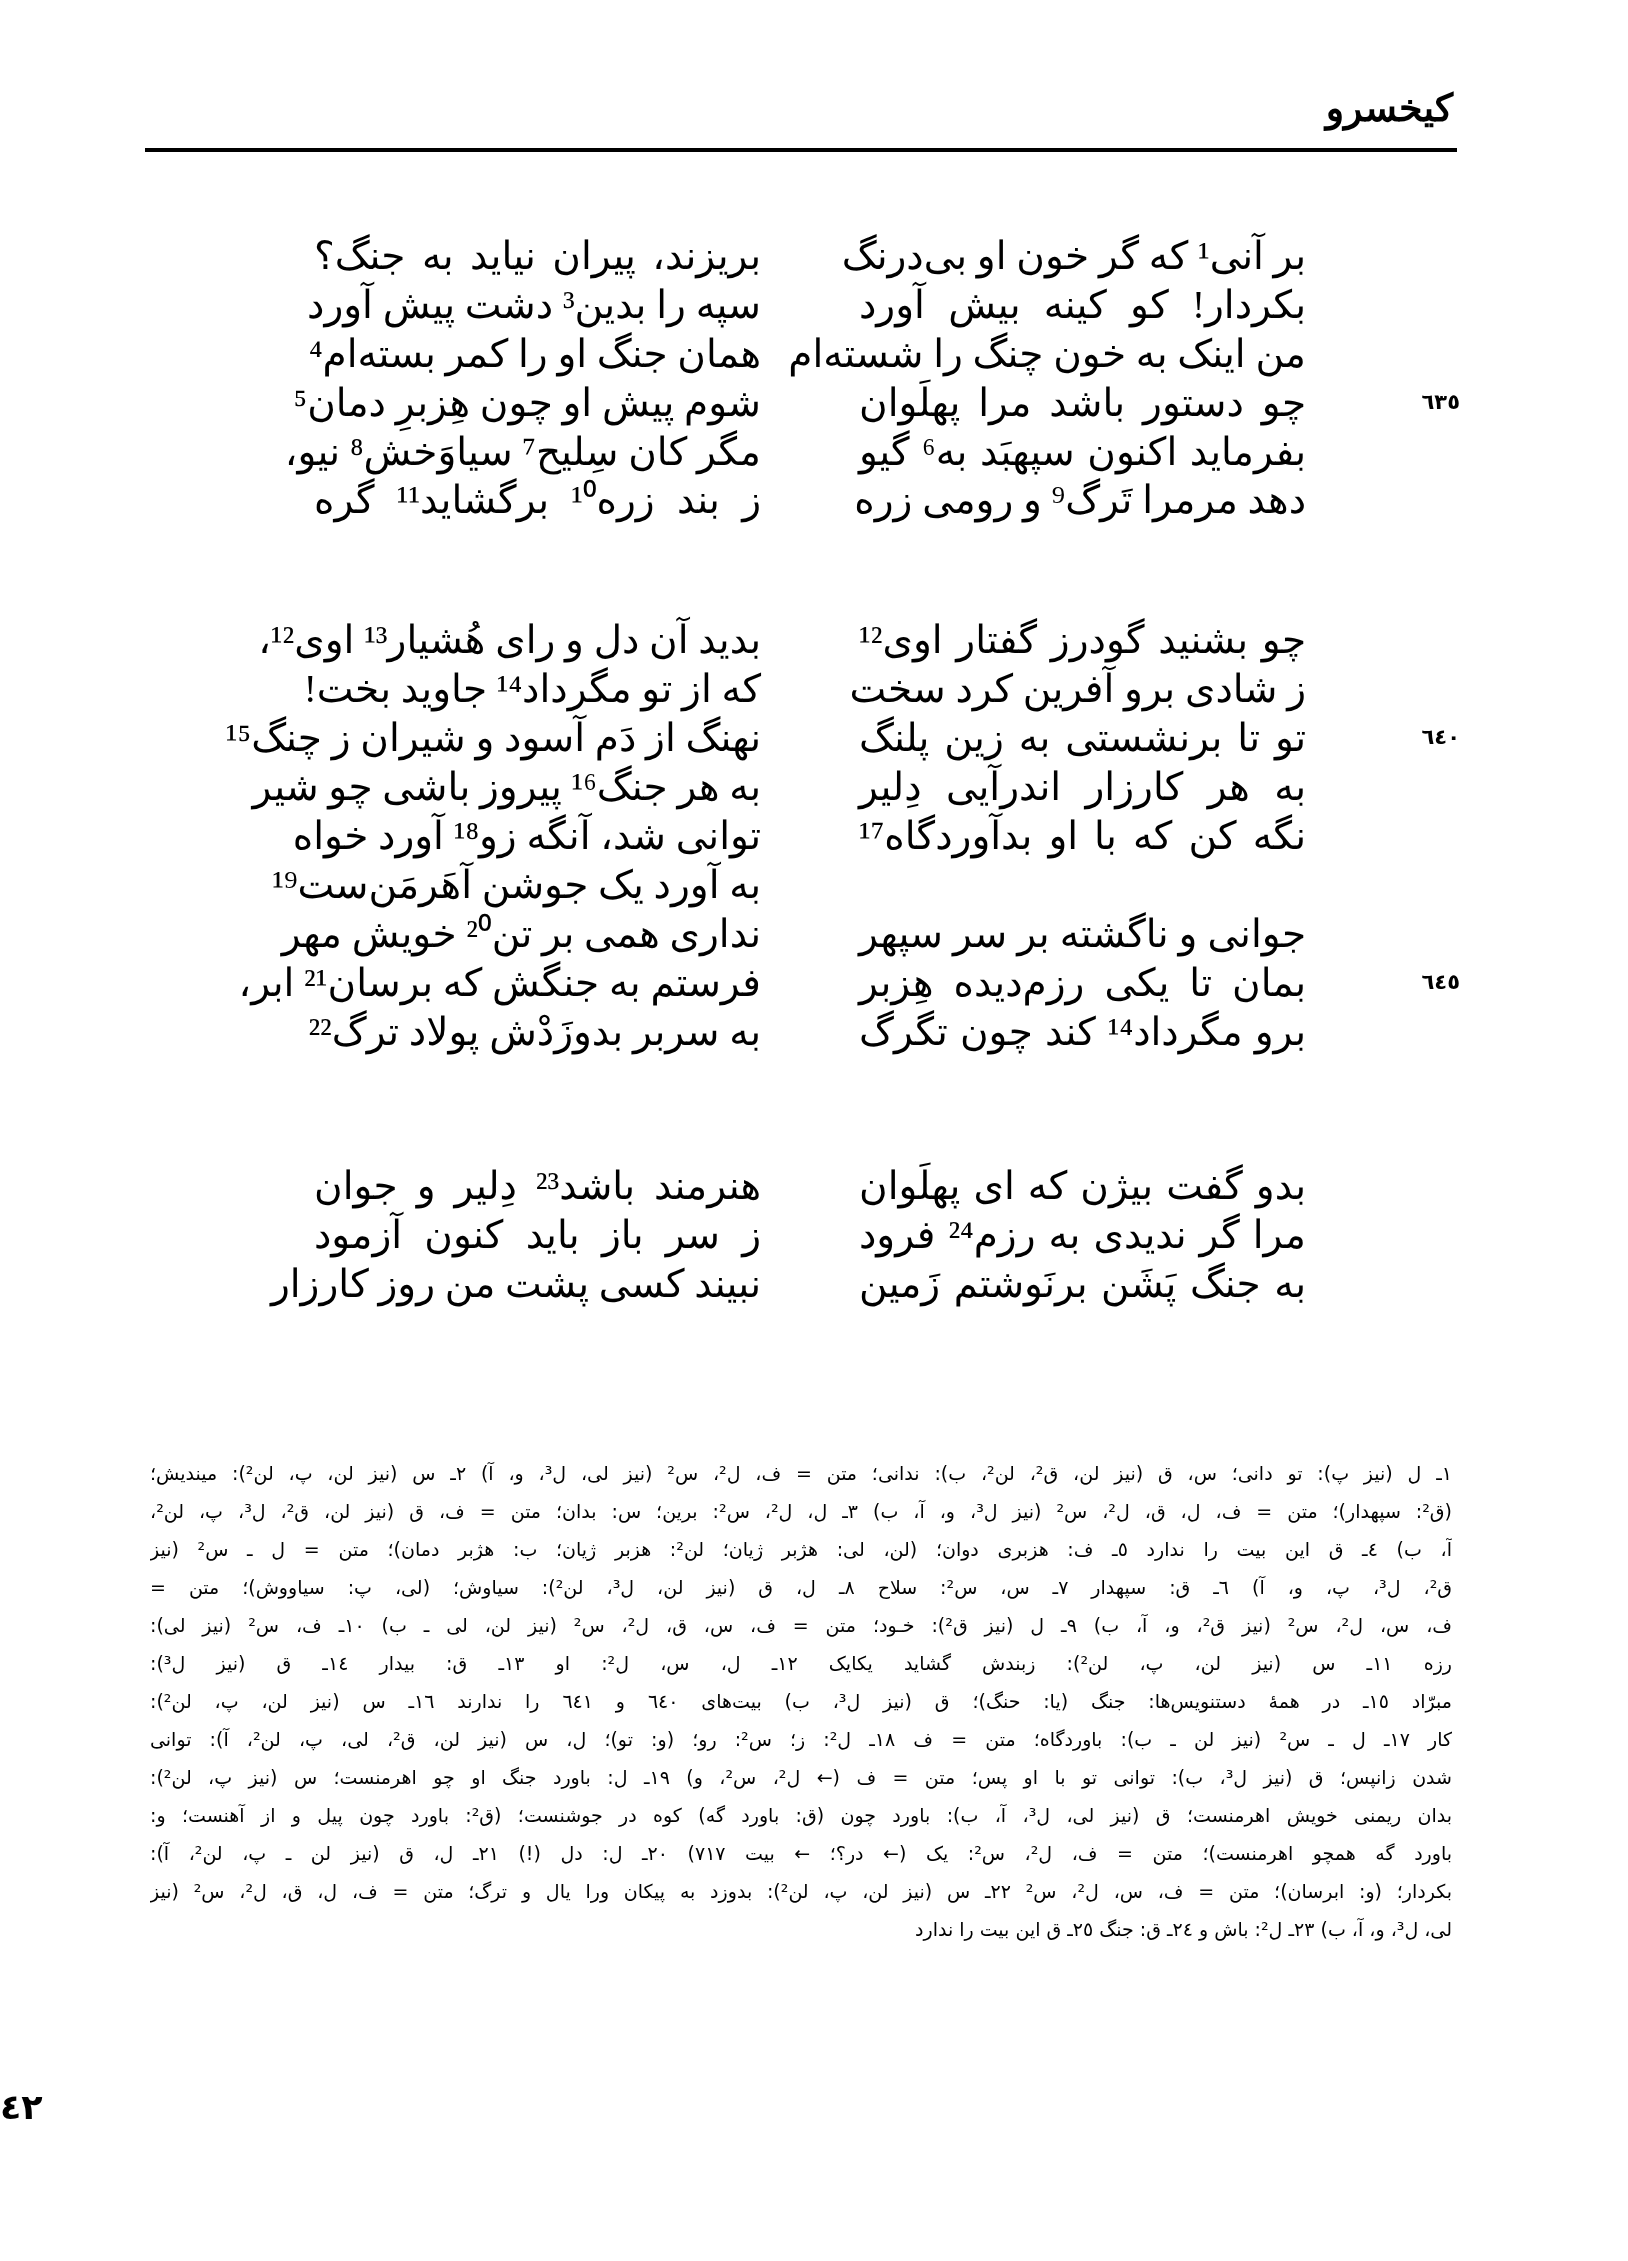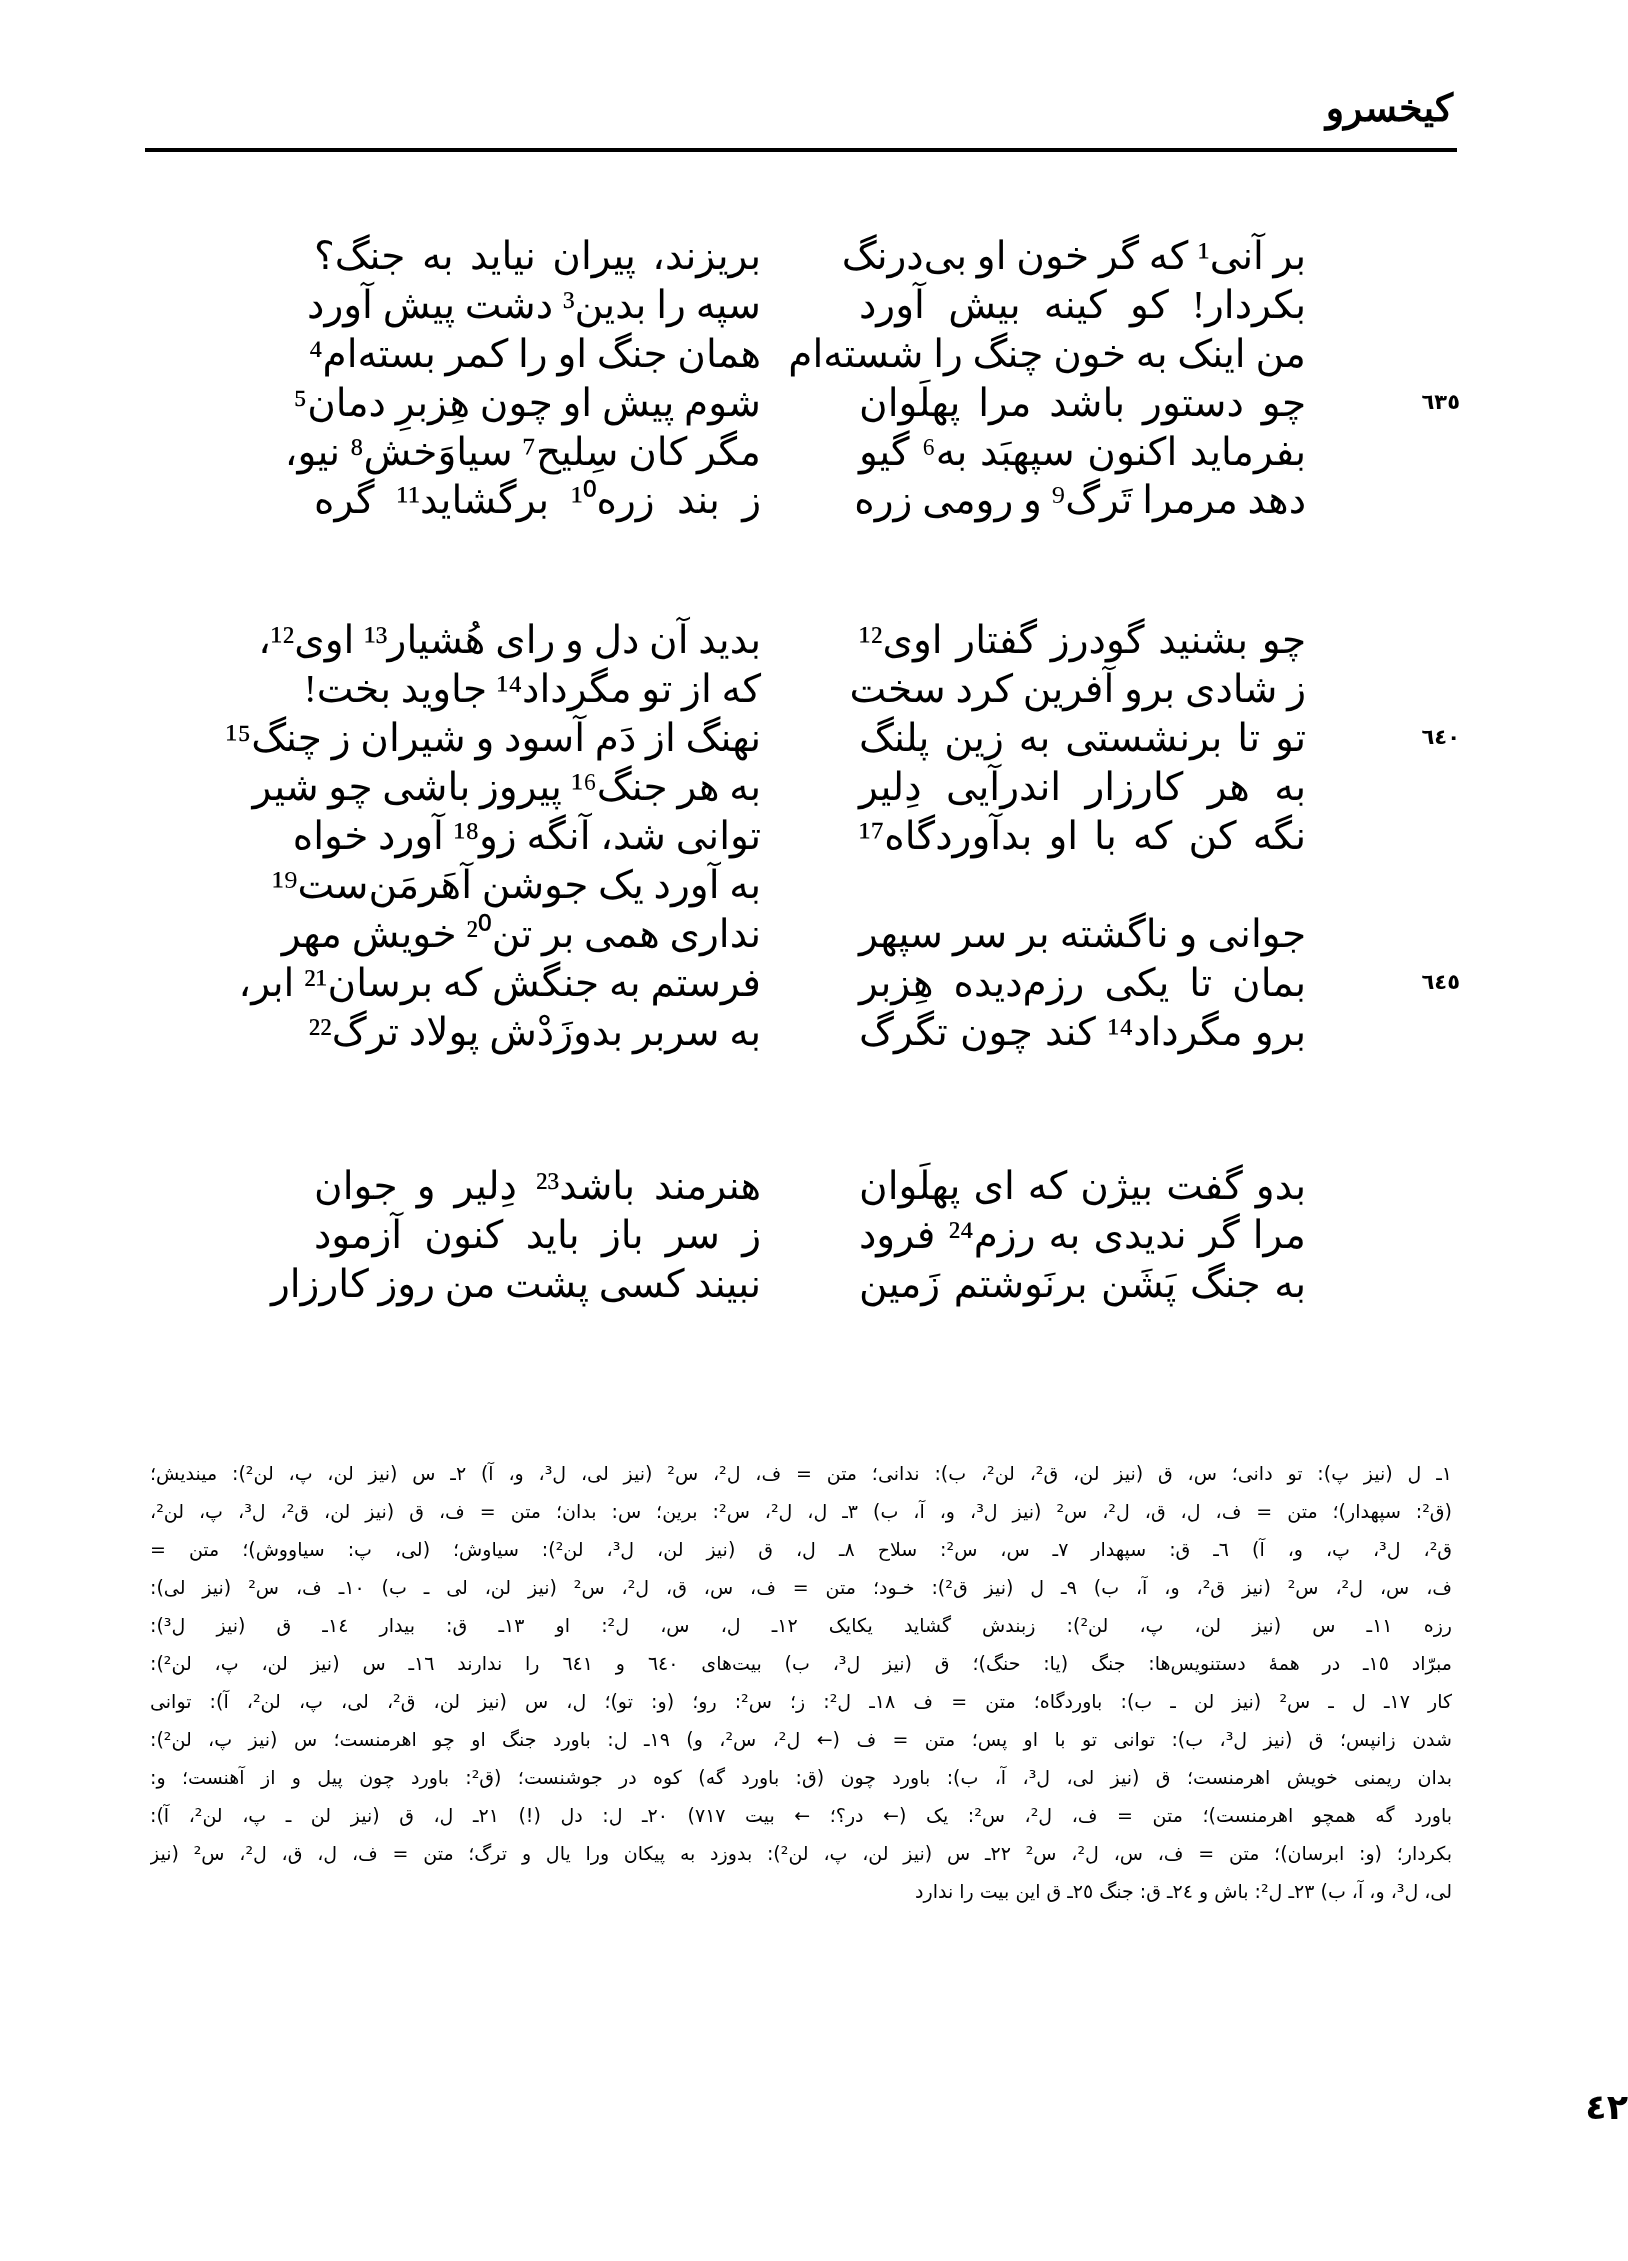--- a/index.html
+++ b/index.html
@@ -30,22 +30,22 @@
     }
     .footnotes {
       position: absolute; left: 150px; right: 176px; top: 1454px;
       direction: rtl; text-align: justify;
     }
     .fn-line {
       display: block; height: 38px; line-height: 38px; white-space: nowrap; overflow: hidden;
       font-family: "DejaVu Sans", sans-serif; font-size: 19px; text-align: justify; text-align-last: justify;
     }
     .page-number {
-      position: absolute; left: 0; right: 0; top: 2087px; text-align: right;
-      font-family: "DejaVu Sans", sans-serif; font-weight: bold; font-size: 35px; direction: rtl; margin-left: 10px;
+      position: absolute; left: 0; right: 0; top: 2087px; text-align: left;
+      font-family: "DejaVu Sans", sans-serif; font-weight: bold; font-size: 35px; direction: rtl;
     }
   </style>
 </head>
 <body>
 
 <div class="page">
   <div class="running-title">کیخسرو</div>
   <div class="header-rule"></div>
 
   <div id="poem">
@@ -142,20 +142,21 @@
           <span class="verse-num"></span>
           <span class="hemistich hemi-right">به جنگ پَشَن برنَوشتم زَمین</span>
           <span class="hemistich hemi-left">نبیند کسی پشت من روز کارزار</span>
         </div>
       </div>
     </div>
 
   <div class="footnotes" id="footnotes">
       <span class="fn-line">١ـ ل (نیز پ): تو دانی؛ س، ق (نیز لن، ق²، لن²، ب): ندانی؛ متن = ف، ل²، س² (نیز لی، ل³، و، آ)     ٢ـ س (نیز لن، پ، لن²): میندیش؛</span>
       <span class="fn-line">(ق²: سپهدار)؛ متن = ف، ل، ق، ل²، س² (نیز ل³، و، آ، ب)     ٣ـ ل، ل²، س²: برین؛ س: بدان؛ متن = ف، ق (نیز لن، ق²، ل³، پ، لن²،</span>
+      <span class="fn-line">آ، ب)     ٤ـ ق این بیت را ندارد     ٥ـ ف: هزبری دوان؛ (لن، لی: هژبر ژیان؛ لن²: هزبر ژیان؛ ب: هژبر دمان)؛ متن = ل ـ س² (نیز</span>
       <span class="fn-line">ق²، ل³، پ، و، آ)     ٦ـ ق: سپهدار     ٧ـ س، س²: سلاح     ٨ـ ل، ق (نیز لن، ل³، لن²): سیاوش؛ (لی، پ: سیاووش)؛ متن =</span>
       <span class="fn-line">ف، س، ل²، س² (نیز ق²، و، آ، ب)     ٩ـ ل (نیز ق²): خـود؛ متن = ف، س، ق، ل²، س² (نیز لن، لی ـ ب)     ١٠ـ ف، س² (نیز لی):</span>
       <span class="fn-line">رزه     ١١ـ س (نیز لن، پ، لن²): زبندش گشاید یکایک     ١٢ـ ل، س، ل²: او     ١٣ـ ق: بیدار     ١٤ـ ق (نیز ل³):</span>
       <span class="fn-line">مبرّاد     ١٥ـ در همهٔ دستنویس‌ها: جنگ (یا: حنگ)؛ ق (نیز ل³، ب) بیت‌های ٦٤٠ و ٦٤١ را ندارند     ١٦ـ س (نیز لن، پ، لن²):</span>
       <span class="fn-line">کار     ١٧ـ ل ـ س² (نیز لن ـ ب): باوردگاه؛ متن = ف     ١٨ـ ل²: ز؛ س²: رو؛ (و: تو)؛ ل، س (نیز لن، ق²، لی، پ، لن²، آ): توانی</span>
       <span class="fn-line">شدن زانپس؛ ق (نیز ل³، ب): توانی تو با او پس؛ متن = ف (← ل²، س²، و)     ١٩ـ ل: باورد جنگ او چو اهرمنست؛ س (نیز پ، لن²):</span>
       <span class="fn-line">بدان ریمنی خویش اهرمنست؛ ق (نیز لی، ل³، آ، ب): باورد چون (ق: باورد گه) کوه در جوشنست؛ (ق²: باورد چون پیل و از آهنست؛ و:</span>
       <span class="fn-line">باورد گه همچو اهرمنست)؛ متن = ف، ل²، س²: یک (← در؟؛ ← بیت ٧١٧)     ٢٠ـ ل: دل (!)     ٢١ـ ل، ق (نیز لن ـ پ، لن²، آ):</span>
       <span class="fn-line">بکردار؛ (و: ابرسان)؛ متن = ف، س، ل²، س²     ٢٢ـ س (نیز لن، پ، لن²): بدوزد به پیکان ورا یال و ترگ؛ متن = ف، ل، ق، ل²، س² (نیز</span>
       <span class="fn-line" style="text-align-last: right;">لی، ل³، و، آ، ب)     ٢٣ـ ل²: باش و     ٢٤ـ ق: جنگ     ٢٥ـ ق این بیت را ندارد</span>

